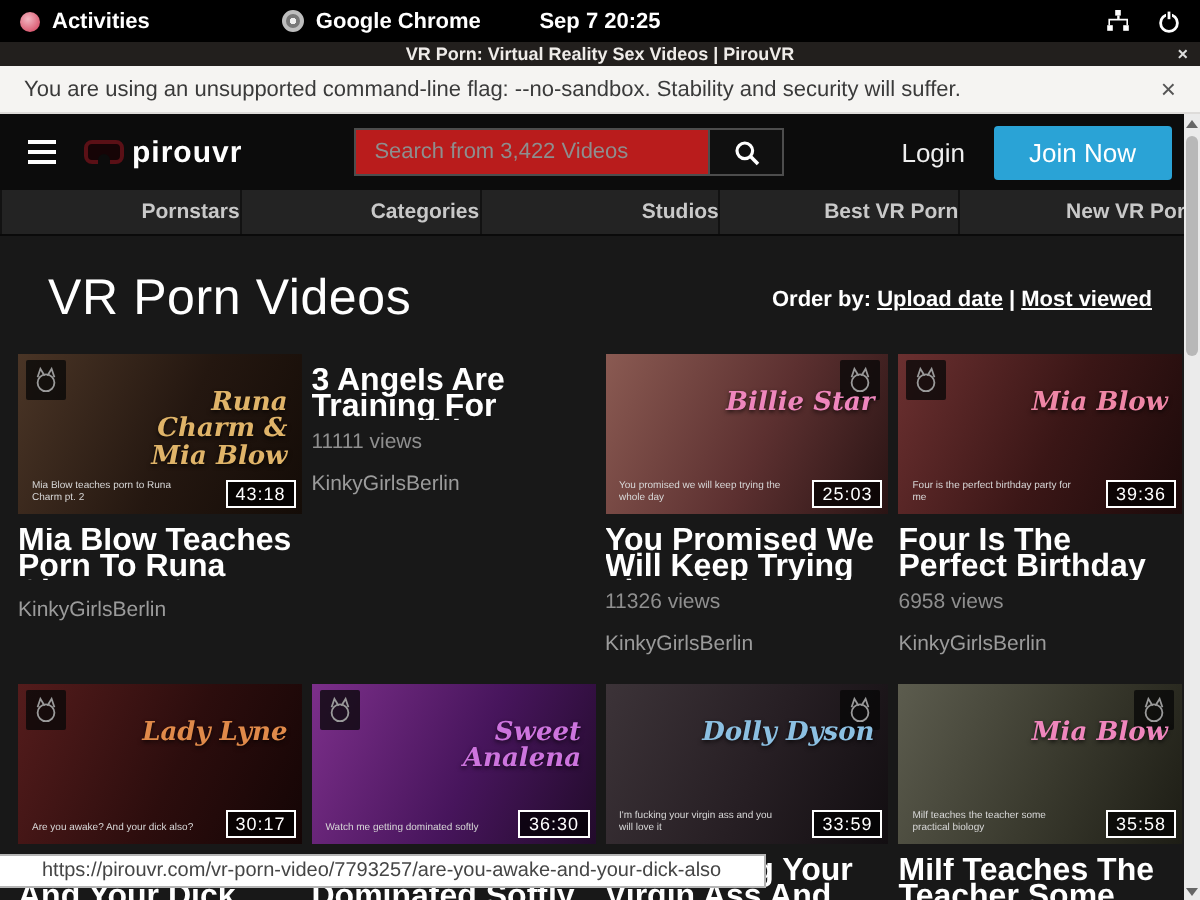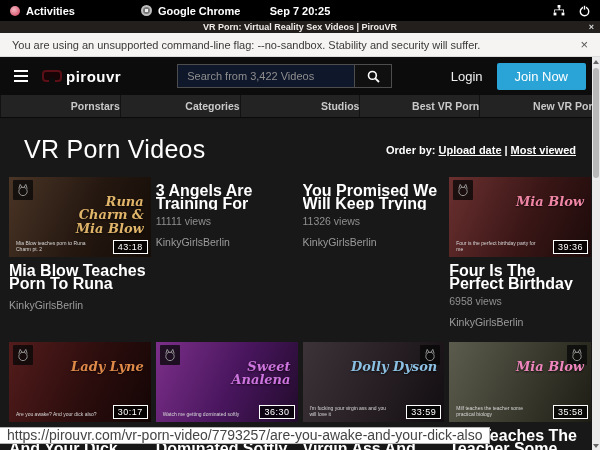--- a/index.html
+++ b/index.html
@@ -29,21 +29,21 @@
   .warnbar .close{margin-left:auto;color:#555;font-size:13px;line-height:1;cursor:default}
   
   .siteheader{height:38px;background:#0c0c0c;display:flex;align-items:center;padding:0 14px}
   .burger{display:inline-flex;flex-direction:column;gap:3px;margin-right:14px;cursor:pointer}
   .burger i{width:14px;height:2px;background:#fff;display:block}
   .logo{display:flex;align-items:center;gap:4px;cursor:pointer}
   .headset{width:20px;height:12px;border:2px solid #5a1016;border-radius:4px;position:relative;box-sizing:border-box;background:#160406}
   .headset:after{content:"";position:absolute;left:5px;right:5px;bottom:-2px;height:5px;background:#0c0c0c;border-radius:3px 3px 0 0}
   .logo-text{color:#fff;font-size:15px;font-weight:bold;letter-spacing:.5px}
   .searchbox{display:flex;height:24px;margin-left:56px}
-  .searchbox input{width:158px;background:#0f172a;border:1px solid #4d4d4d;border-right:none;
+  .searchbox input{width:158px;background:#b91c1c;border:1px solid #4d4d4d;border-right:none;
     color:#bdbdbd;font-size:11px;padding:0 9px;outline:none;font-family:"Liberation Sans",sans-serif}
   .searchbox input::placeholder{color:#8e8e8e}
   .searchbtn{width:36px;background:#101010;border:1px solid #4d4d4d;display:flex;align-items:center;justify-content:center;cursor:pointer}
   .login{margin-left:auto;color:#efefef;font-size:13px;cursor:pointer}
   .joinbtn{margin-left:14px;background:#2aa3d6;color:#fff;font-size:13px;border:none;
     padding:6px 18px;border-radius:2px;cursor:pointer;font-family:"Liberation Sans",sans-serif}
   
   .navmenu{height:22px;display:flex;background:#141414;border-bottom:1px solid #0a0a0a}
   .navmenu a{flex:1;text-align:right;line-height:22px;font-size:10.5px;font-weight:bold;
     color:#c9c9c9;background:#232323;border-right:1px solid #121212;cursor:pointer;text-decoration:none}
@@ -82,21 +82,21 @@
   .thumb[data-palette="ember"]{background:linear-gradient(115deg,#541c1c,#2c0d0d 55%,#140505)}
   .thumb[data-palette="ember"] .overlay-name{color:#e08a4a}
   .thumb[data-palette="orchid"]{background:linear-gradient(115deg,#7c2f8a,#47155c 55%,#220b2b)}
   .thumb[data-palette="orchid"] .overlay-name{color:#cd74de}
   .thumb[data-palette="noir"]{background:linear-gradient(115deg,#3c3338,#261e23 55%,#120e11)}
   .thumb[data-palette="noir"] .overlay-name{color:#8cc0e2}
   .thumb[data-palette="classroom"]{background:linear-gradient(115deg,#5c5c4e,#39392d 55%,#1d1d15)}
   .thumb[data-palette="classroom"] .overlay-name{color:#ef86bd}
   
   .statusbubble{position:absolute;left:0;bottom:6px;height:15px;line-height:15px;background:#fff;
-    border:1px solid #b5b5b5;border-left:none;color:#454545;font-size:14px;padding:0 7px;
+    border:1px solid #b5b5b5;border-left:none;color:#454545;font-size:10px;padding:0 21px;
     white-space:nowrap;z-index:20}
   
   .scrollbar{position:absolute;right:0;top:57px;bottom:0;width:8px;background:#ebebeb;z-index:15}
   .scrollbar .arrow{position:absolute;left:0;width:8px;height:9px;display:flex;align-items:center;justify-content:center}
   .scrollbar .arrow.up{top:0}
   .scrollbar .arrow.down{bottom:0}
   .tri-up{width:0;height:0;border-left:3px solid transparent;border-right:3px solid transparent;border-bottom:4px solid #666}
   .tri-down{width:0;height:0;border-left:3px solid transparent;border-right:3px solid transparent;border-top:4px solid #666}
   .scrollthumb{position:absolute;left:1px;width:6px;top:11px;height:110px;background:#b8b8b8;border-radius:3px}
 </style>
@@ -199,20 +199,31 @@
     <a class="studio">KinkyGirlsBerlin</a>
   </article>
 
   <article class="card">
     <h3 class="vtitle">3 Angels Are Training For Impossible Missions</h3>
     <div class="views">11111 views</div>
     <a class="studio">KinkyGirlsBerlin</a>
   </article>
 
   <article class="card">
+    <div class="thumb" data-palette="rose">
+      <span class="wm" data-side="right">
+          <svg width="14" height="14" viewBox="0 0 20 20">
+            <path d="M4 8 L6 2 L9 7 M16 8 L14 2 L11 7" fill="none" stroke="#9a9a9a" stroke-width="1.3"></path>
+            <circle cx="10" cy="12" r="6" fill="none" stroke="#9a9a9a" stroke-width="1.3"></circle>
+          </svg>
+        </span>
+      <span class="overlay-name">Billie Star</span>
+      <span class="caption">You promised we will keep trying the whole day</span>
+      <span class="duration">25:03</span>
+    </div>
     <h3 class="vtitle">You Promised We Will Keep Trying The Whole Day</h3>
     <div class="views">11326 views</div>
     <a class="studio">KinkyGirlsBerlin</a>
   </article>
 
   <article class="card">
     <div class="thumb" data-palette="crimson">
       <span class="wm" data-side="left">
           <svg width="14" height="14" viewBox="0 0 20 20">
             <path d="M4 8 L6 2 L9 7 M16 8 L14 2 L11 7" fill="none" stroke="#9a9a9a" stroke-width="1.3"></path>

